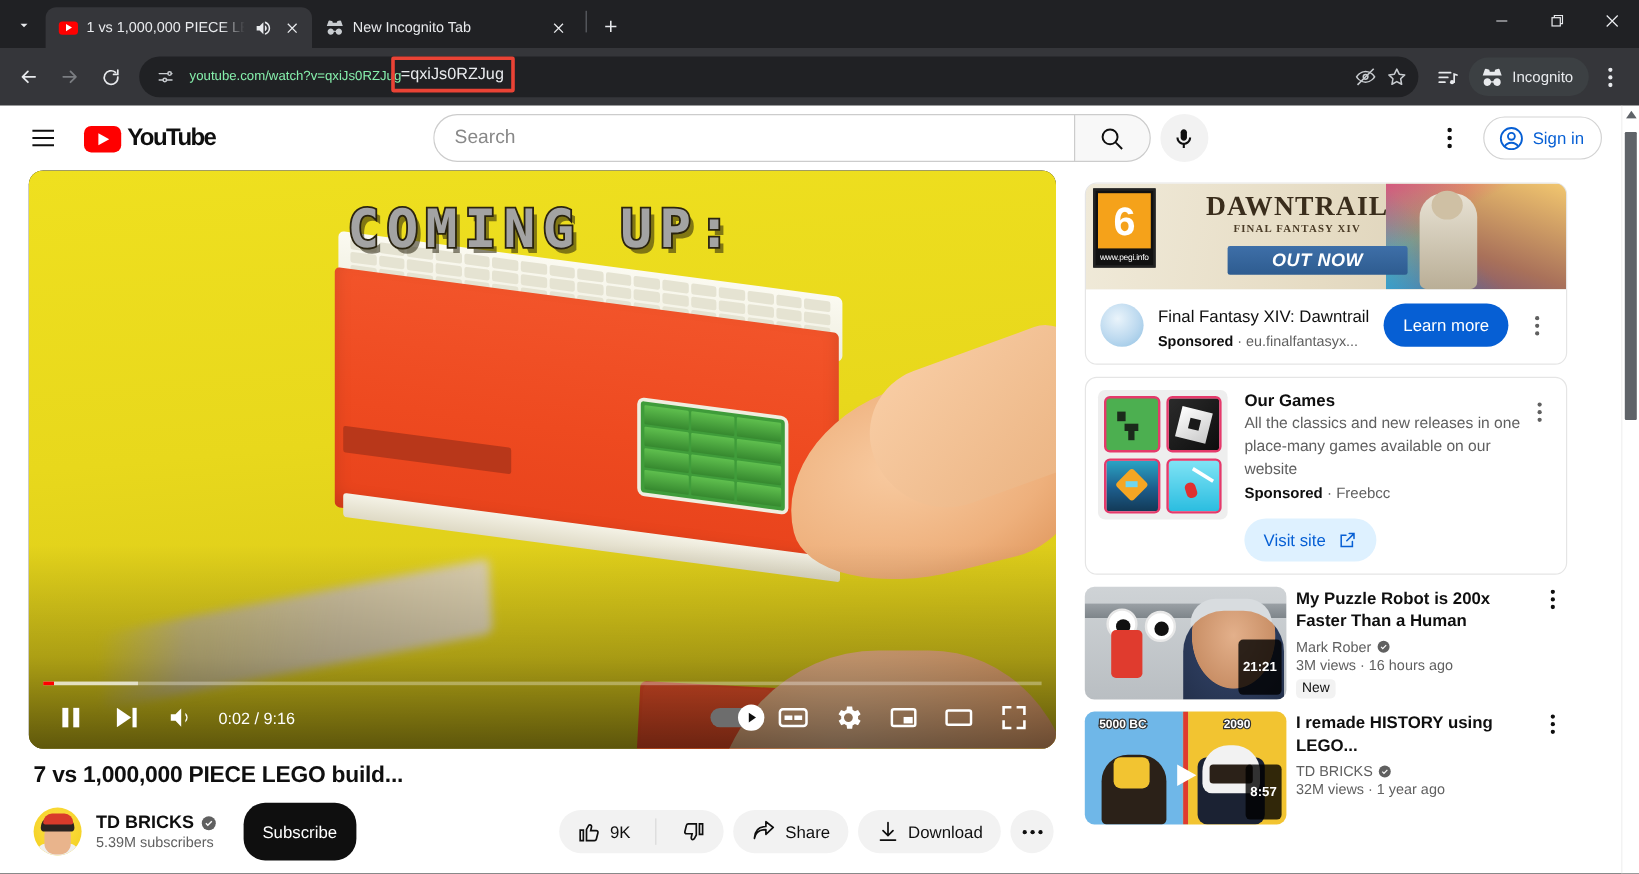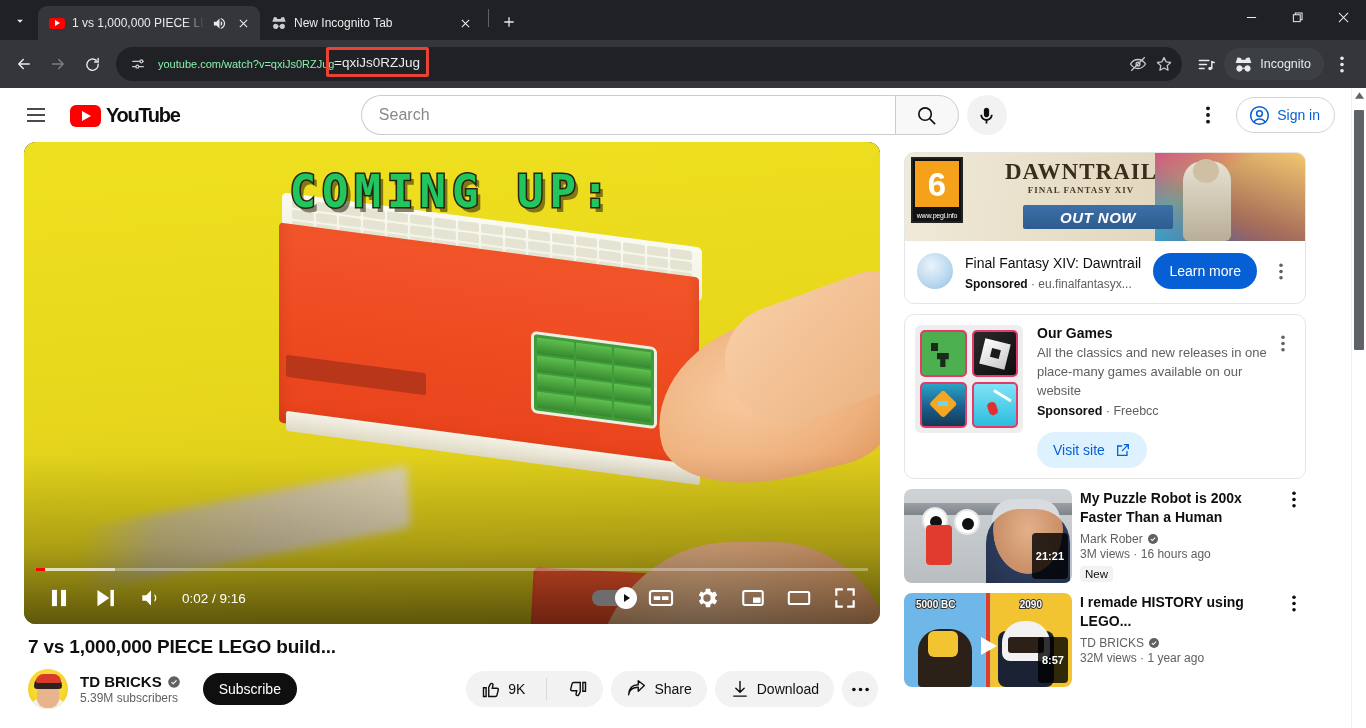--- a/index.html
+++ b/index.html
@@ -122,21 +122,21 @@
   .primary { width: 856px; flex: 0 0 auto; }
   .secondary { width: 402px; flex: 0 0 auto; }
 
   
   .player { width: 856px; height: 482px; border-radius: 12px; overflow: hidden; position: relative; background:#000; }
   .video-bg { position:absolute; inset:0; background: linear-gradient(175deg,#efe01f 0%,#e8d81c 45%, #dccb1a 75%, #c9b818 100%); }
   .video-stage { position:absolute; inset:0; overflow:hidden; }
   .coming-up {
     position: absolute; top: 24px; left: 0; right: 0; text-align:center;
     font-family: "DejaVu Sans Mono", monospace; font-weight: bold;
-    font-size: 44px; letter-spacing: 6px; color: #22c55e;
+    font-size: 44px; letter-spacing: 6px; color: #a3a3a3;
     -webkit-text-stroke: 3px #2b2410;
     paint-order: stroke fill;
     text-shadow: 4px 5px 0 rgba(40,34,12,.55);
   }
   
   .brick-body {
     position:absolute; left: 255px; top: 108px; width: 420px; height: 200px;
     background: linear-gradient(180deg,#f2542a 0%, #ee4a20 55%, #e8431c 100%);
     transform: skewY(7.5deg); border-radius: 4px;
     box-shadow: inset 0 -8px 14px rgba(0,0,0,.13);
@@ -216,21 +216,21 @@
   .avatar { width: 40px; height: 40px; border-radius: 50%; flex:0 0 auto; overflow:hidden; position:relative;
             background: radial-gradient(circle at 50% 40%, #ffe14d 0%, #f5d327 70%, #e3c11d 100%); }
   .av-face { position:absolute; left: 9px; top: 13px; width: 22px; height: 26px; background:#e9b48c; border-radius: 10px 10px 9px 9px;}
   .av-hair { position:absolute; left: 6px; top: 7px; width: 28px; height: 13px; background:#2b2320; border-radius: 12px 12px 4px 4px;}
   .av-cap  { position:absolute; left: 8px; top: 5px; width: 25px; height: 9px; background:#d93b2b; border-radius: 9px 9px 2px 2px;}
   .av-body { position:absolute; left: 2px; bottom: -2px; width: 36px; height: 12px; background:#f0f0f0; border-radius: 9px 9px 0 0;}
   .owner-meta { margin-left: 12px; }
   .owner-name { font-size: 15px; font-weight: bold; color:#0f0f0f; display:flex; align-items:center; gap:5px; }
   .owner-subs { font-size: 12px; color:#606060; margin-top:1px; }
   .subscribe-btn {
-    margin-left: 22px; height: 32px; background:#0f0f0f; color:#fff; border-radius:18px;
+    margin-left: 22px; height: 48px; background:#0f0f0f; color:#fff; border-radius:18px;
     display:flex;align-items:center; padding: 0 16px; font-size: 14px; font-weight:500; flex:0 0 auto;
   }
   .actions { display:flex; align-items:center; gap: 8px; margin-left: auto; padding-right: 2px;}
   .pill { height: 36px; background:#f2f2f2; border-radius: 18px; display:flex; align-items:center; gap:7px; padding: 0 15px; font-size:14px;font-weight:500;color:#0f0f0f;flex:0 0 auto;}
   .pill.split { padding: 0; }
   .pill .half { display:flex; align-items:center; gap:7px; padding: 0 14px; height:100%; }
   .pill .sep { width:1px; height: 22px; background:#d9d9d9; }
   .pill.round { width: 36px; padding: 0; justify-content:center; }
 
   

